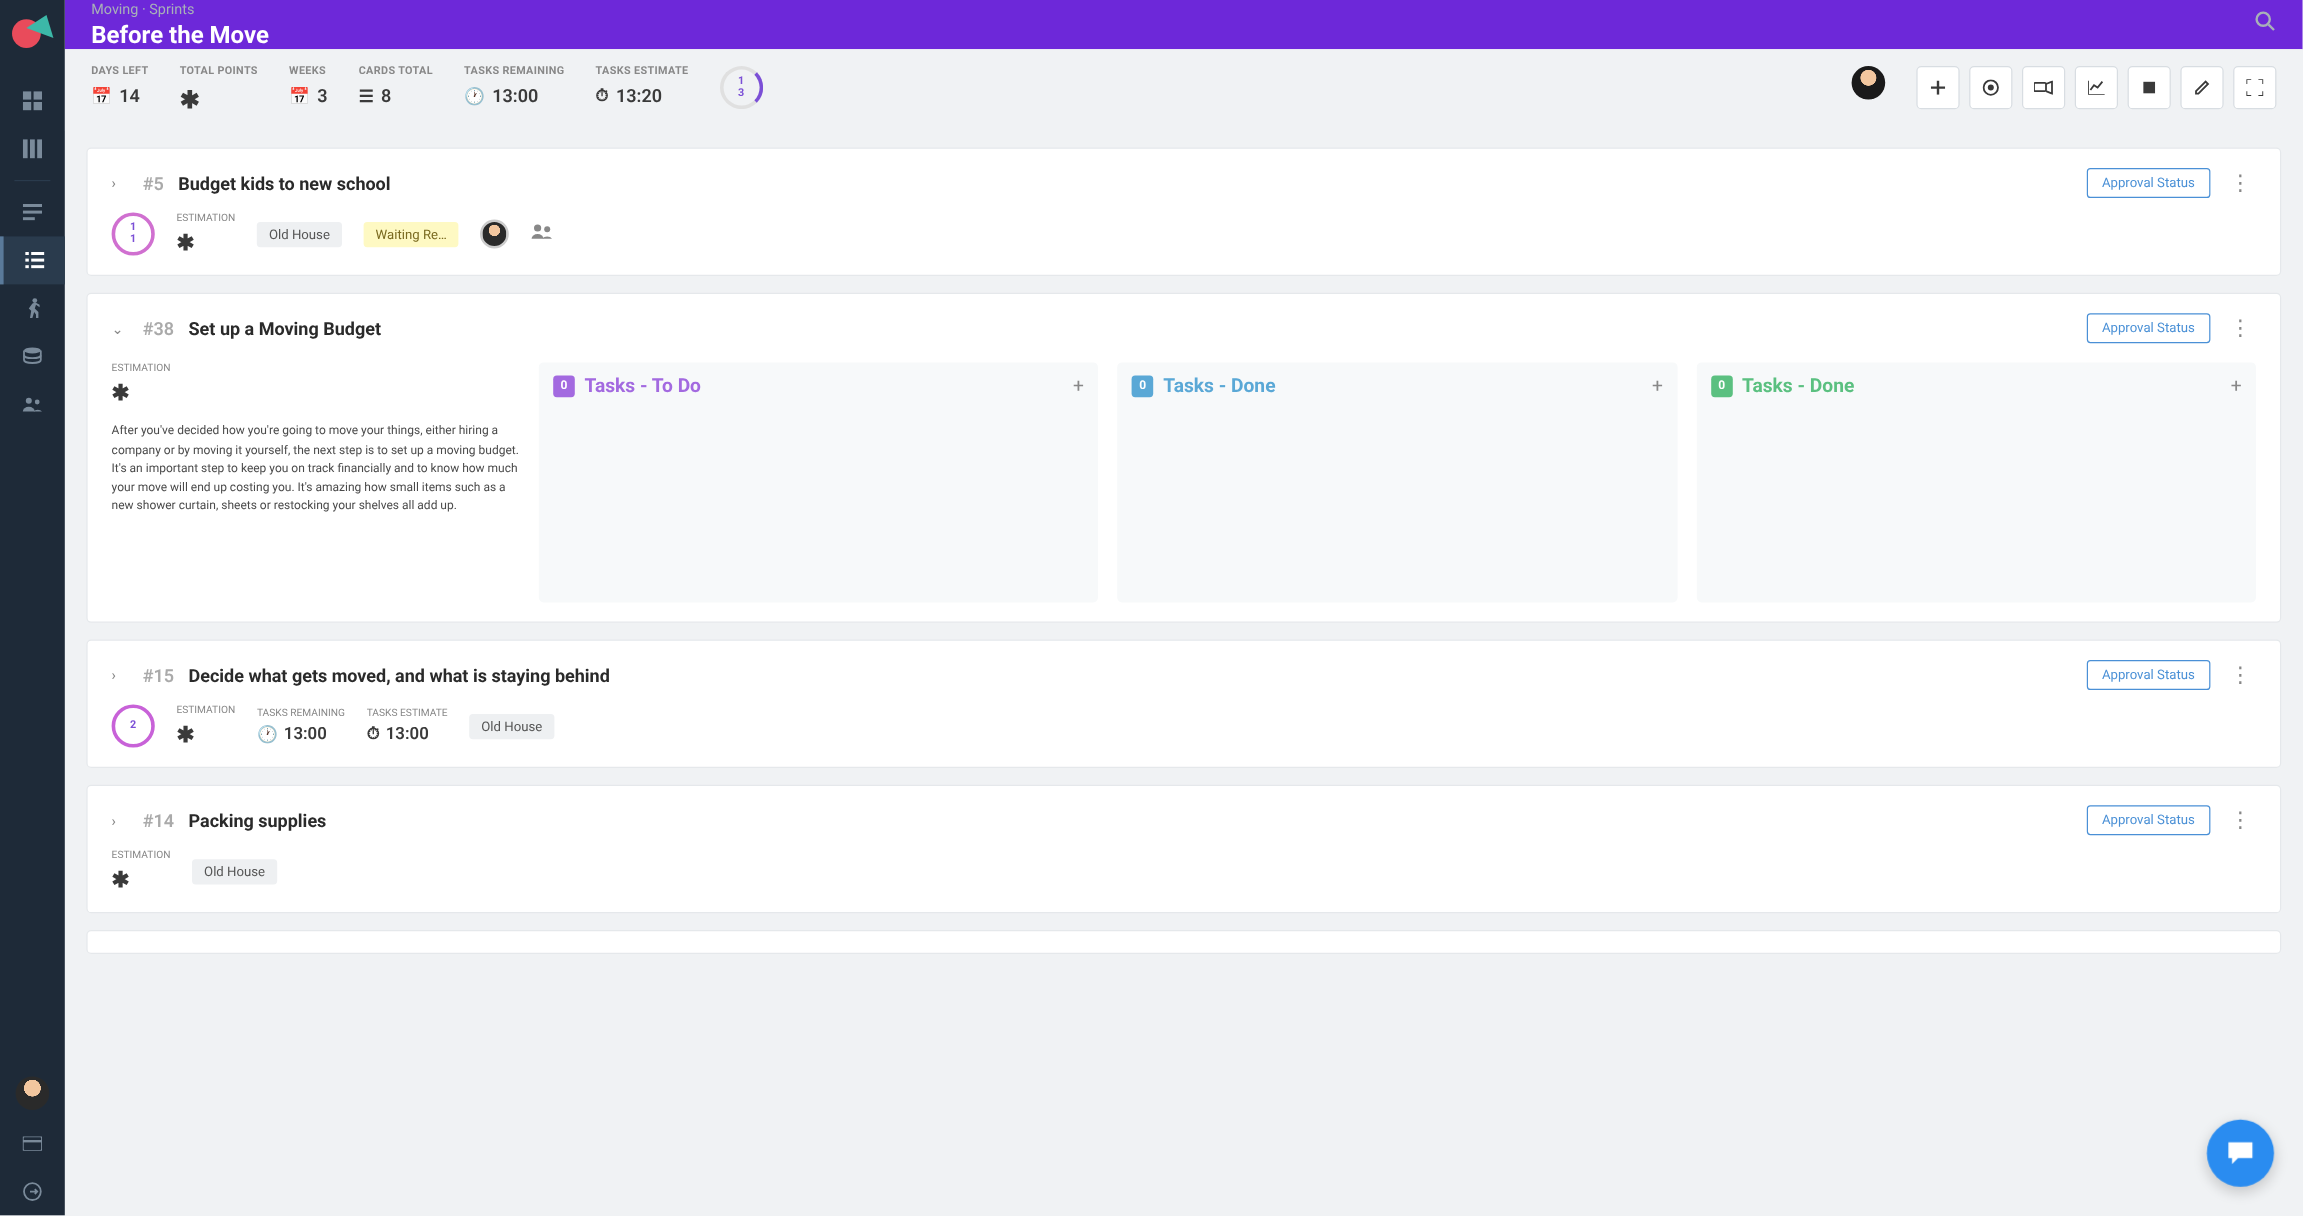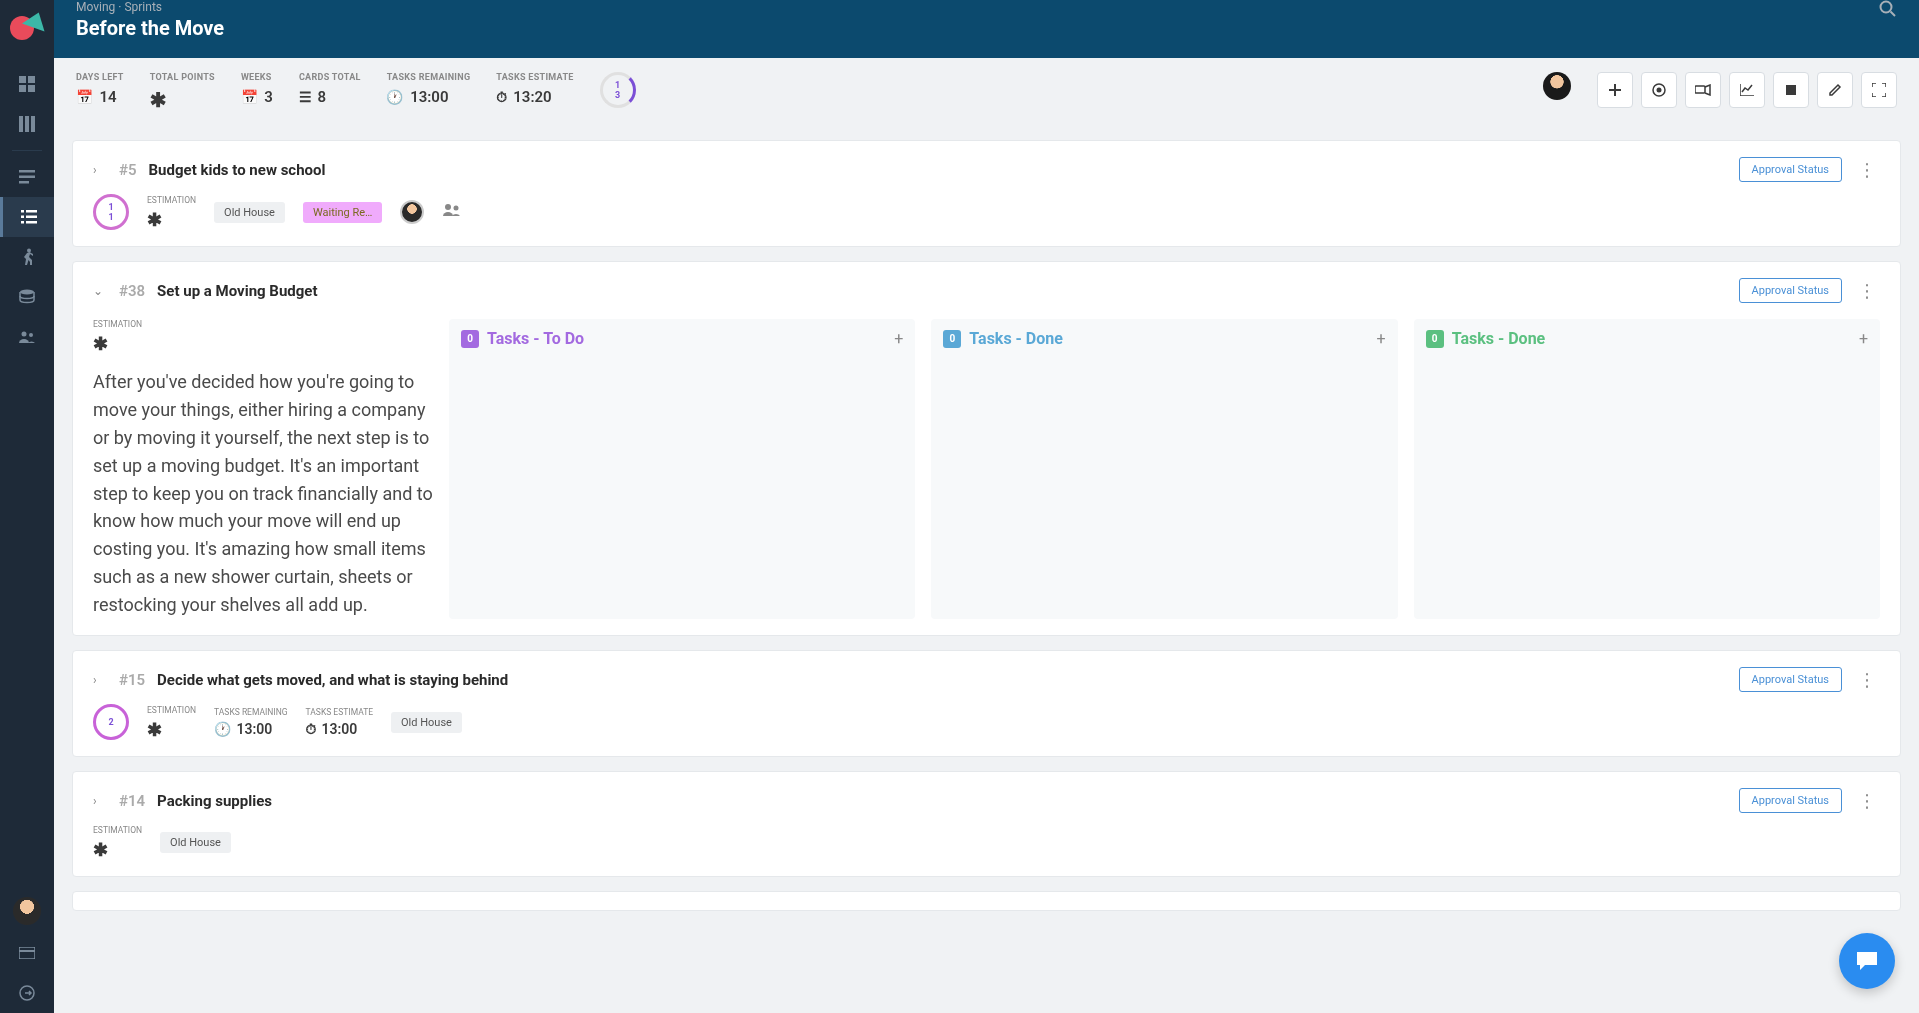--- a/index.html
+++ b/index.html
@@ -7,21 +7,21 @@
 .sb{width:54px;background:#1e2a38;display:flex;flex-direction:column;align-items:center;padding-top:8px;flex-shrink:0}
 .sb .logo{width:38px;height:38px;margin-bottom:18px;position:relative}
 .sb .logo::before{content:'';position:absolute;width:24px;height:24px;background:#e94b5b;border-radius:50%;left:2px;top:8px}
 .sb .logo::after{content:'';position:absolute;width:0;height:0;border-left:12px solid transparent;border-right:12px solid transparent;border-bottom:16px solid #3cb8a8;right:-2px;top:4px;transform:rotate(20deg)}
 .sb .nav-i{width:54px;height:40px;display:flex;align-items:center;justify-content:center;color:#7a8a9a;cursor:pointer;font-size:18px}
 .sb .nav-i.act{background:#2a3b4d;color:#fff;border-left:3px solid #5a7a9a}
 .sb .sep{height:1px;width:30px;background:#2a3b4d;margin:6px 0}
 .sb .spacer{flex:1}
 .sb .avatar-s{width:28px;height:28px;border-radius:50%;background:radial-gradient(circle at 50% 35%,#f2c69e 30%,#2a2a2a 31%);margin:8px 0}
 .main{flex:1;display:flex;flex-direction:column;overflow:hidden}
-.topbar{height:58px;background:#0c4a6e;display:flex;padding:0 22px;color:#fff}
+.topbar{height:41px;background:#6d28d9;display:flex;align-items:center;padding:0 22px;color:#fff}
 .topbar .bc{font-size:12px;color:#a8b0b8;margin-bottom:2px}
 .topbar .title{font-size:20px;font-weight:700;color:#fff}
 .topbar .col{display:flex;flex-direction:column}
 .topbar .sp{flex:1}
 .topbar .search-i{color:#a8b0b8;font-size:18px;cursor:pointer}
 .stats{background:#f0f2f4;padding:14px 22px;display:flex;align-items:flex-start;gap:26px}
 .stat{display:flex;flex-direction:column;gap:6px}
 .stat .lbl{font-size:9px;font-weight:700;color:#888;letter-spacing:.3px}
 .stat .val{font-size:15px;font-weight:600;color:#3a3a3a;display:flex;align-items:center;gap:6px}
 .stat .val .ic{font-size:14px}
@@ -40,24 +40,24 @@
 .approval{border:1px solid #4a90d6;color:#4a90d6;font-size:11px;padding:5px 12px;border-radius:3px;cursor:pointer;background:#fff}
 .more{color:#888;font-size:18px;cursor:pointer;line-height:1;padding:0 4px}
 .card-row{display:flex;align-items:center;gap:18px;margin-top:12px}
 .mini-ring{width:36px;height:36px;border-radius:50%;border:3px solid #d070d0;display:flex;flex-direction:column;align-items:center;justify-content:center;font-size:9px;font-weight:700;color:#7b4fd6}
 .mini-ring.c2{border-color:#c862d8}
 .substat{display:flex;flex-direction:column;gap:4px}
 .substat .lbl{font-size:8.5px;font-weight:400;color:#888}
 .substat .val{font-size:14px;font-weight:600;color:#3a3a3a;display:flex;align-items:center;gap:5px}
 .substat .val.ast{font-size:18px}
 .tag{font-size:11px;padding:4px 10px;border-radius:3px;background:#eef0f2;color:#555}
-.tag.yellow{background:#f0abfc;color:#7a6a20}
+.tag.yellow{background:#fef9c3;color:#7a6a20}
 .av-sm{width:24px;height:24px;border-radius:50%;border:2px solid #ccc;background:radial-gradient(circle at 50% 35%,#f2c69e 28%,#2a2a2a 30%)}
 .ppl{color:#888;font-size:15px}
-.desc{font-size:18px;color:#4a4a4a;line-height:1.55;margin-top:14px}
+.desc{font-size:10px;color:#4a4a4a;line-height:1.55;margin-top:14px}
 .expanded-body{display:flex;gap:16px;margin-top:16px}
 .left-col{width:340px;flex-shrink:0}
 .cols{flex:1;display:flex;gap:16px}
 .kcol{flex:1;background:#f7f9fa;border-radius:4px;padding:10px 12px;min-height:200px}
 .kcol-hd{display:flex;align-items:center;gap:8px}
 .kcol-hd .cnt{width:18px;height:18px;border-radius:3px;display:flex;align-items:center;justify-content:center;font-size:10px;font-weight:700;color:#fff}
 .kcol-hd .cnt.purple{background:#a36ae0}
 .kcol-hd .cnt.blue{background:#5aa8d6}
 .kcol-hd .cnt.green{background:#5bc080}
 .kcol-hd .ctl{font-size:16px;font-weight:700}

